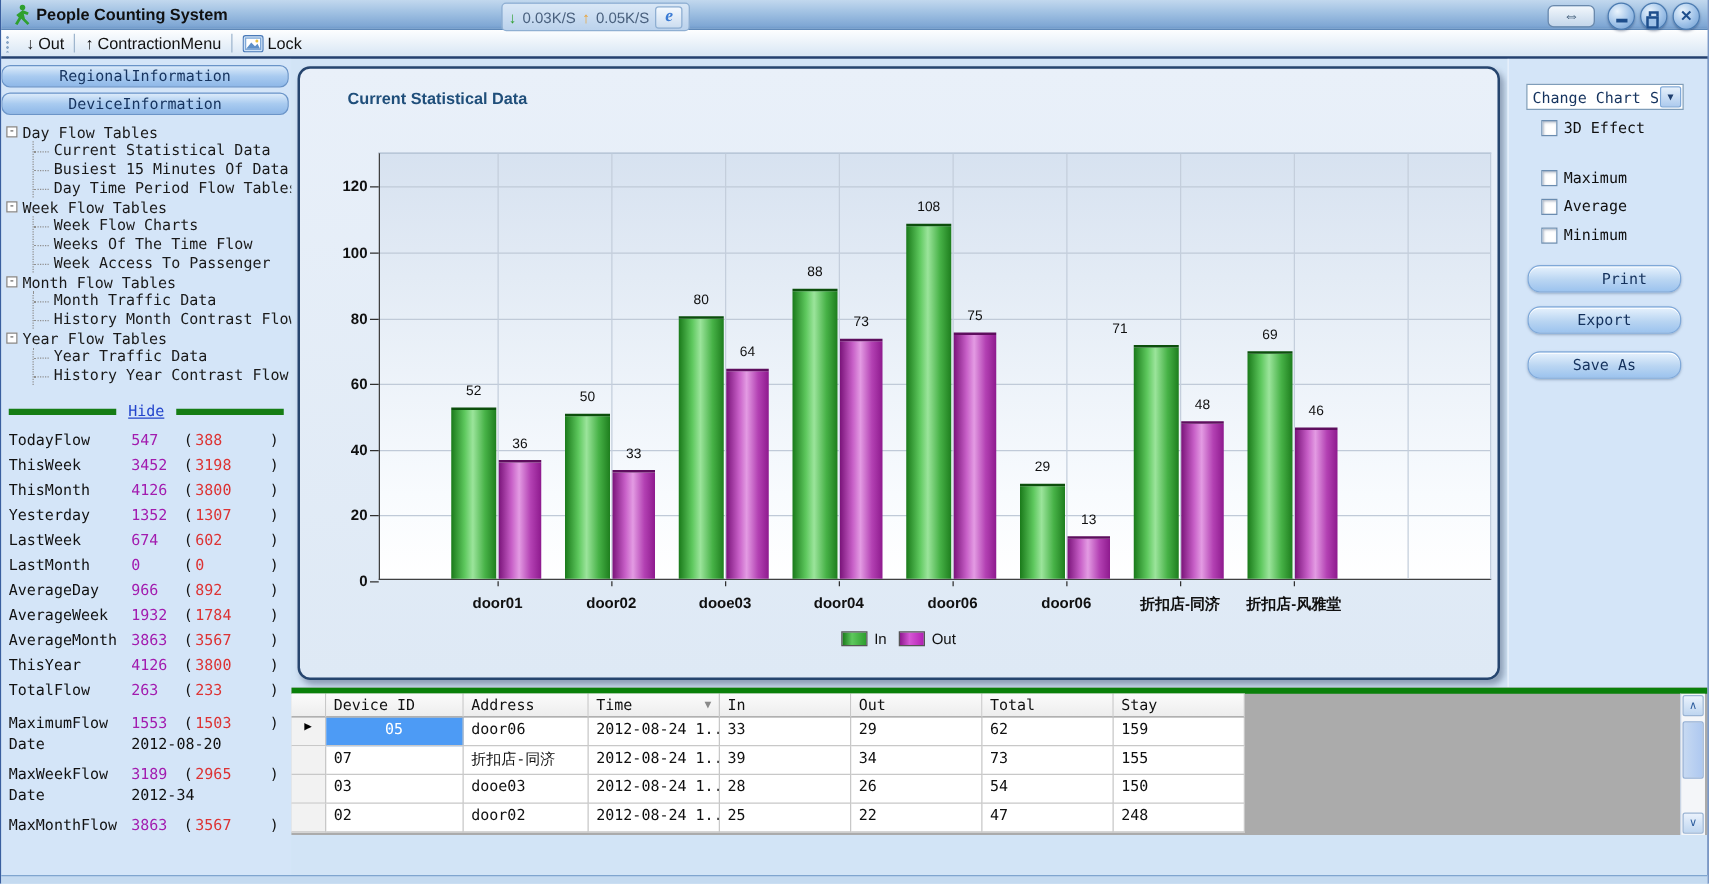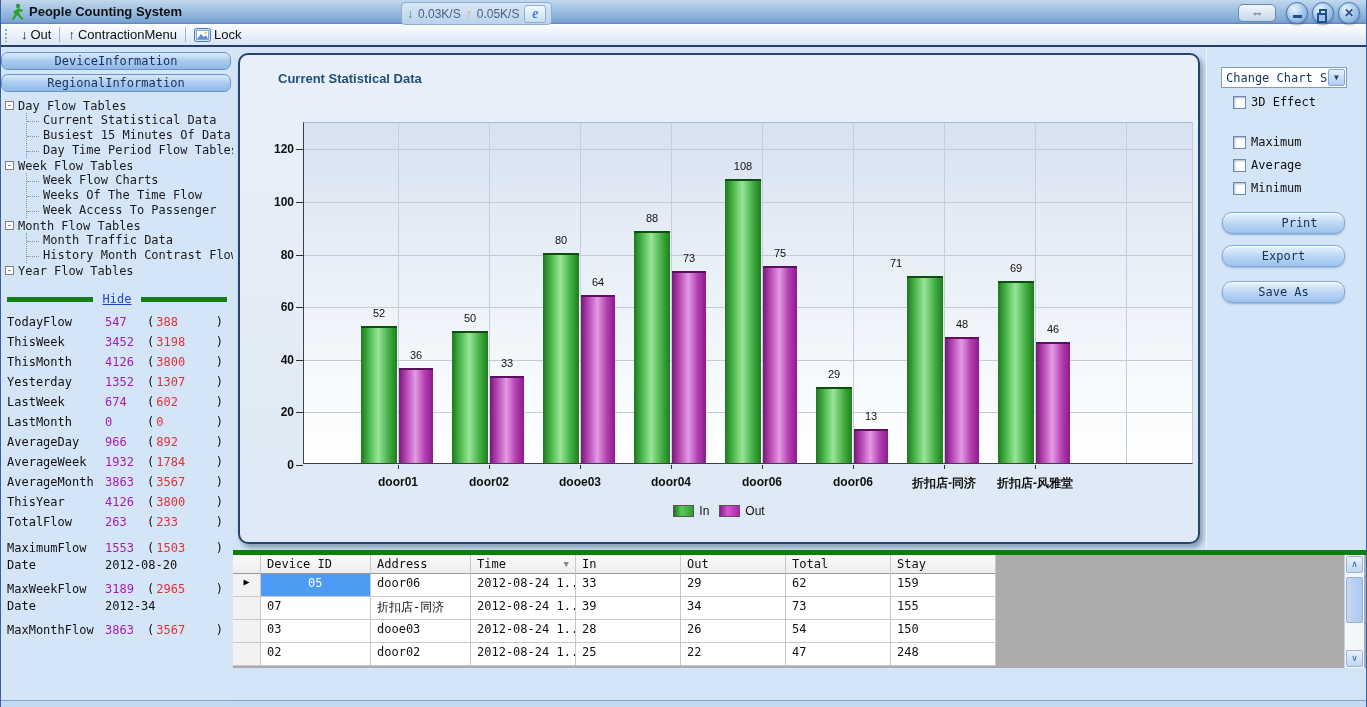--- a/index.html
+++ b/index.html
@@ -162,22 +162,22 @@
         <path d="M3 11 L7 6 L10 9 L12 7 L14 11 Z" fill="#5E90C8"></path>
         <circle cx="11.5" cy="4.8" r="1.2" fill="#E8C040"></circle>
       </svg>
       <span>Lock</span>
     </span>
   </div>
 
   <div class="content">
 
     <div class="sidebar">
+      <button class="side-btn">RegionalInformation</button>
       <button class="side-btn">DeviceInformation</button>
-      <button class="side-btn">RegionalInformation</button>
       <div class="tree" id="tree">
           <div class="tree-group-row">
             <span class="tbox">-</span>
             <span>Day Flow Tables</span>
           </div>
           <div class="tree-children">
             <div class="tree-child">Current Statistical Data</div>
             <div class="tree-child">Busiest 15 Minutes Of Data</div>
             <div class="tree-child">Day Time Period Flow Tables</div>
           </div>
@@ -194,20 +194,24 @@
             <span class="tbox">-</span>
             <span>Month Flow Tables</span>
           </div>
           <div class="tree-children">
             <div class="tree-child">Month Traffic Data</div>
             <div class="tree-child">History Month Contrast Flow</div>
           </div>
           <div class="tree-group-row">
             <span class="tbox">-</span>
             <span>Year Flow Tables</span>
+          </div>
+          <div class="tree-children">
+            <div class="tree-child">Year Traffic Data</div>
+            <div class="tree-child">History Year Contrast Flow</div>
           </div>
         </div>
       <div class="stats">
         <div class="stats-head">
           <span class="gbar"></span>
           <a class="hide-link" href="#">Hide</a>
           <span class="gbar"></span>
         </div>
         <div id="statrows">
             <div class="stat-row">

